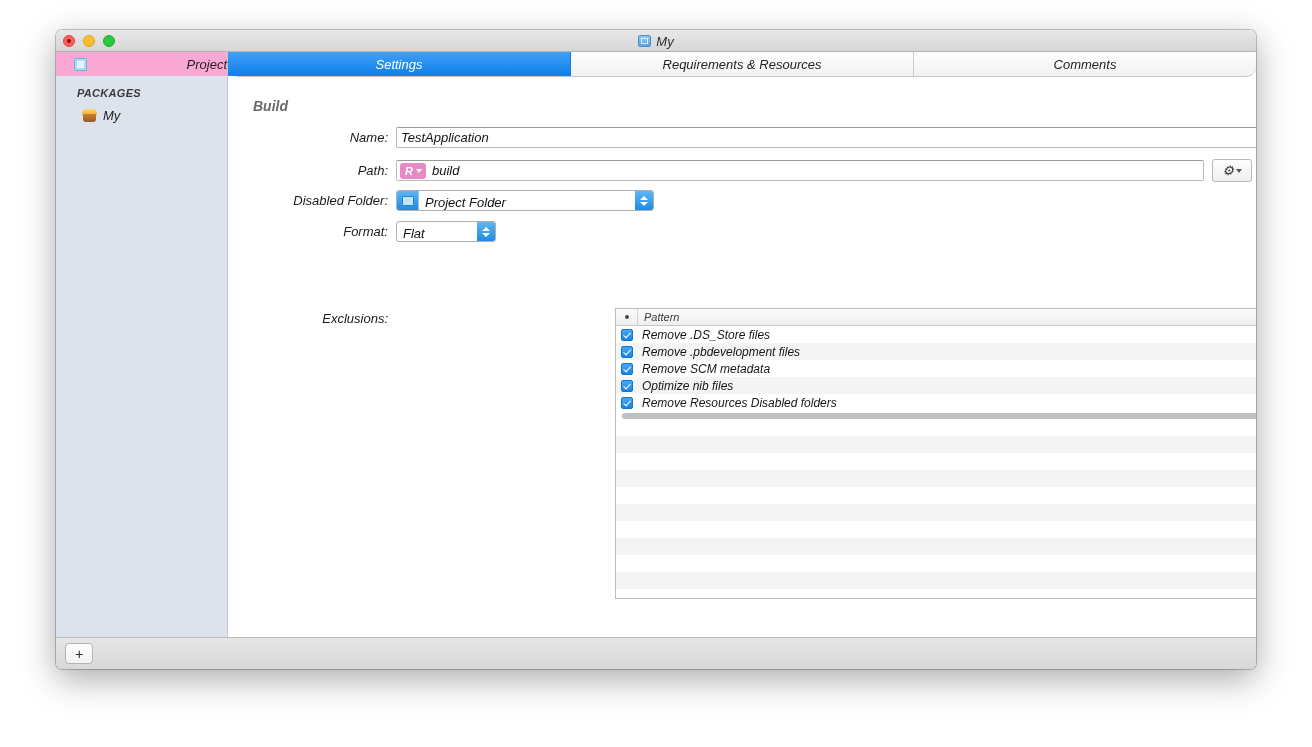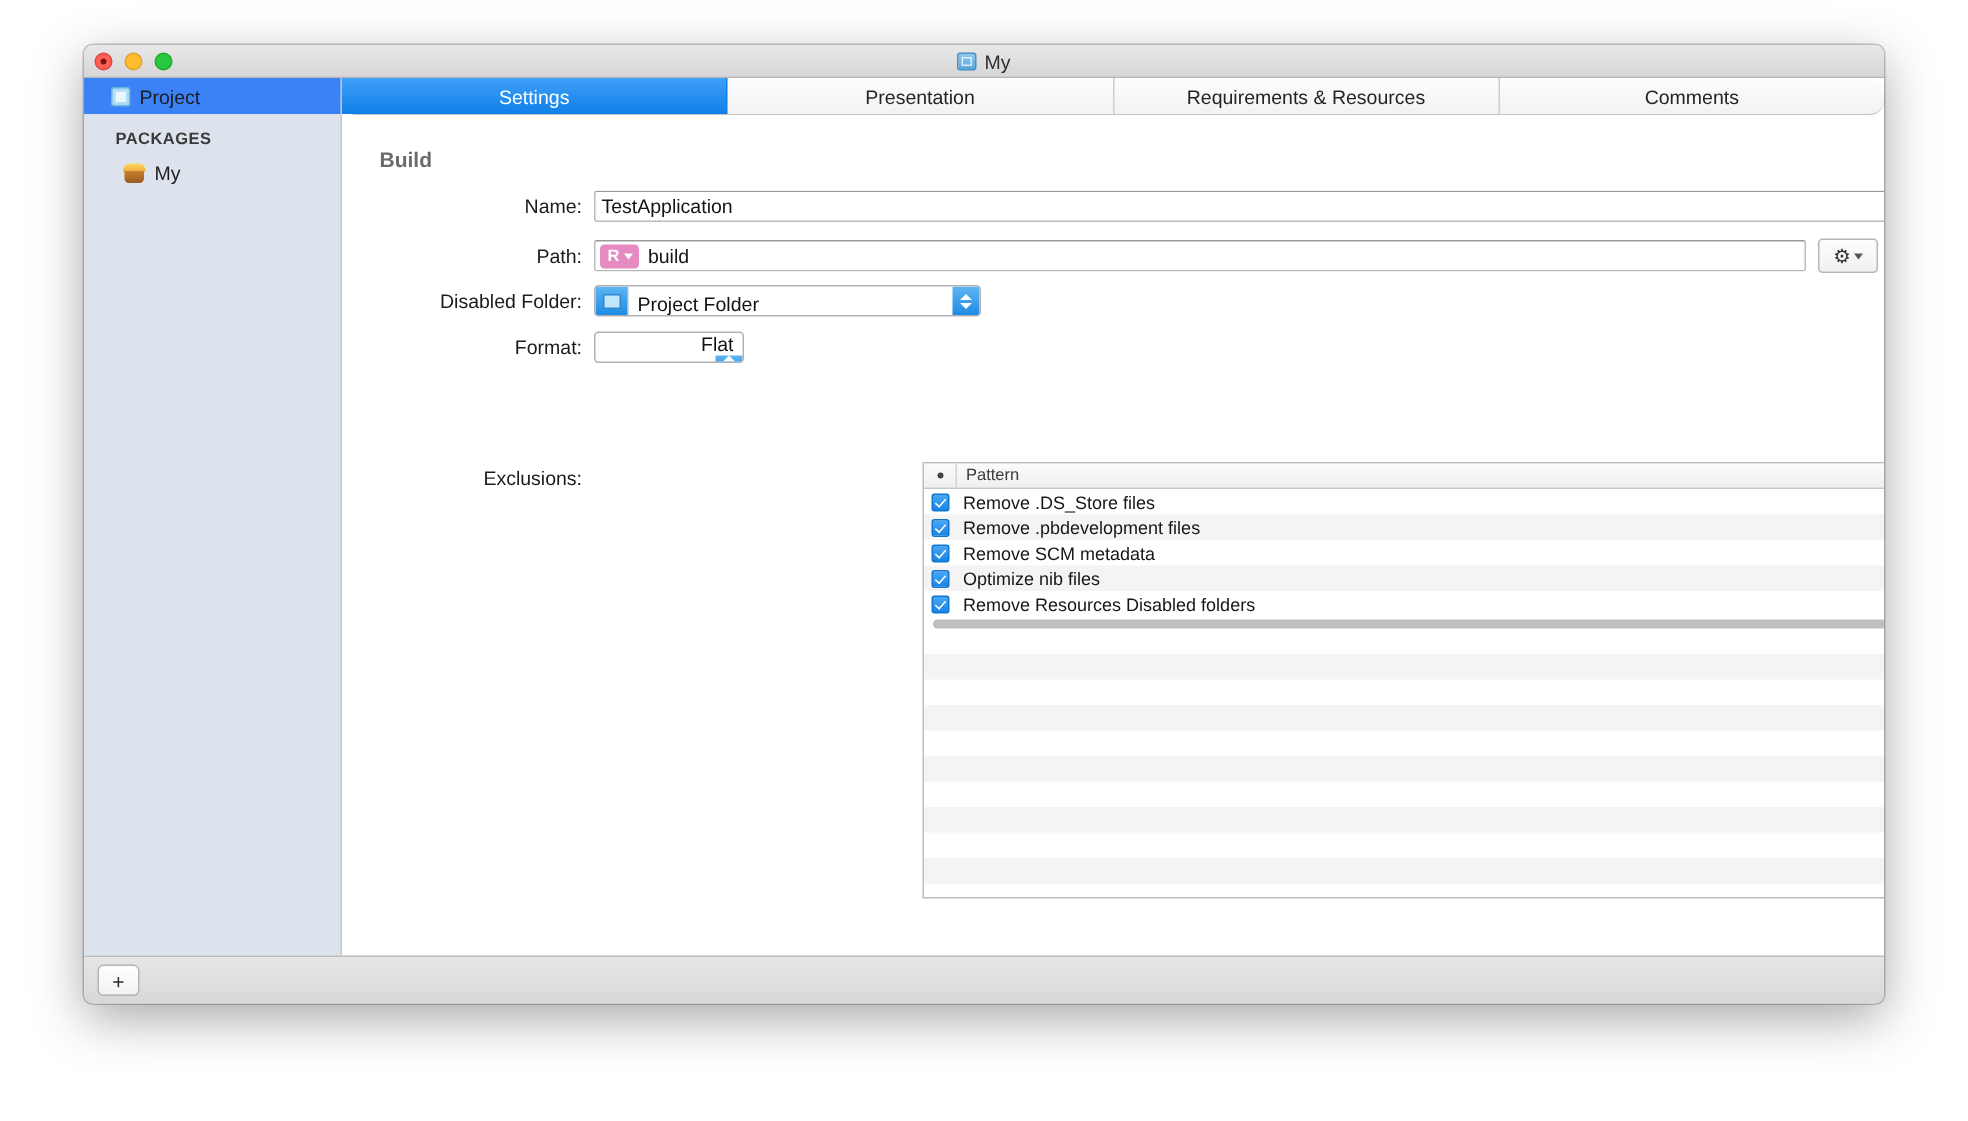--- a/index.html
+++ b/index.html
@@ -13,20 +13,21 @@
 
   
   #window {
     position: absolute;
     left: 56px; top: 30px;
     width: 1200px; height: 639px;
     background: #ffffff;
     border-radius: 6px;
     box-shadow: 0 0 0 1px rgba(0,0,0,0.22), 0 10px 34px rgba(0,0,0,0.34);
     overflow: hidden;
+    font-style: italic;
   }
 
   
   #titlebar {
     position: relative;
     height: 22px;
     background: linear-gradient(to bottom, #e8e8e8 0%, #d6d6d6 100%);
     border-bottom: 1px solid #b4b4b4;
   }
   .lights { position: absolute; left: 7px; top: 5px; display: flex; gap: 8px; }
@@ -62,21 +63,21 @@
     width: 172px; flex: 0 0 172px;
     background: #dde3ec;
     border-right: 1px solid #c3c7cc;
     padding-top: 0;
   }
   .side-row {
     display: flex; align-items: center; gap: 6px;
     height: 24px; padding-left: 18px;
     font-size: 13px; color: #1d1d1d;
   }
-  #row-project { background: #3b82f6; }
+  #row-project { background: #f9a8d4; justify-content: space-between; }
   #proj-icon {
     width: 13px; height: 13px; border-radius: 2px;
     background: #aedcf5; border: 1px solid #6ab4de;
     position: relative;
   }
   #proj-icon::after {
     content:""; position:absolute; left:2px; top:2px; right:2px; bottom:2px;
     background:#e8f6fd;
   }
   .side-header {
@@ -196,21 +197,21 @@
   }
   .arw-up {
     width:0;height:0;border-left:4px solid transparent;
     border-right:4px solid transparent;border-bottom:4px solid #fff;
   }
   .arw-dn {
     width:0;height:0;border-left:4px solid transparent;
     border-right:4px solid transparent;border-top:4px solid #fff;
   }
   #ref-popup { width: 258px; }
-  #fmt-popup { width: 100px; flex-direction: column; }
+  #fmt-popup { width: 100px; }
 
   
   #table {
     position: absolute; left: 387px; top: 231px;
     width: 849px; height: 291px;
     border: 1px solid #bdbdbd; background: #fff;
     overflow: hidden;
   }
   #thead {
     display: flex; height: 17px;
@@ -306,23 +307,20 @@
       </div>
     </div>
 
     <div id="main">
 
       <div id="tabbar">
         <div class="tab active">
           <span>Settings</span>
         </div>
         <div class="tab">
-          <span>Presentation</span>
-        </div>
-        <div class="tab">
           <span>Requirements &amp; Resources</span>
         </div>
         <div class="tab">
           <span>Comments</span>
         </div>
       </div>
 
       <div id="content">
 
         <div id="section-title">Build</div>

